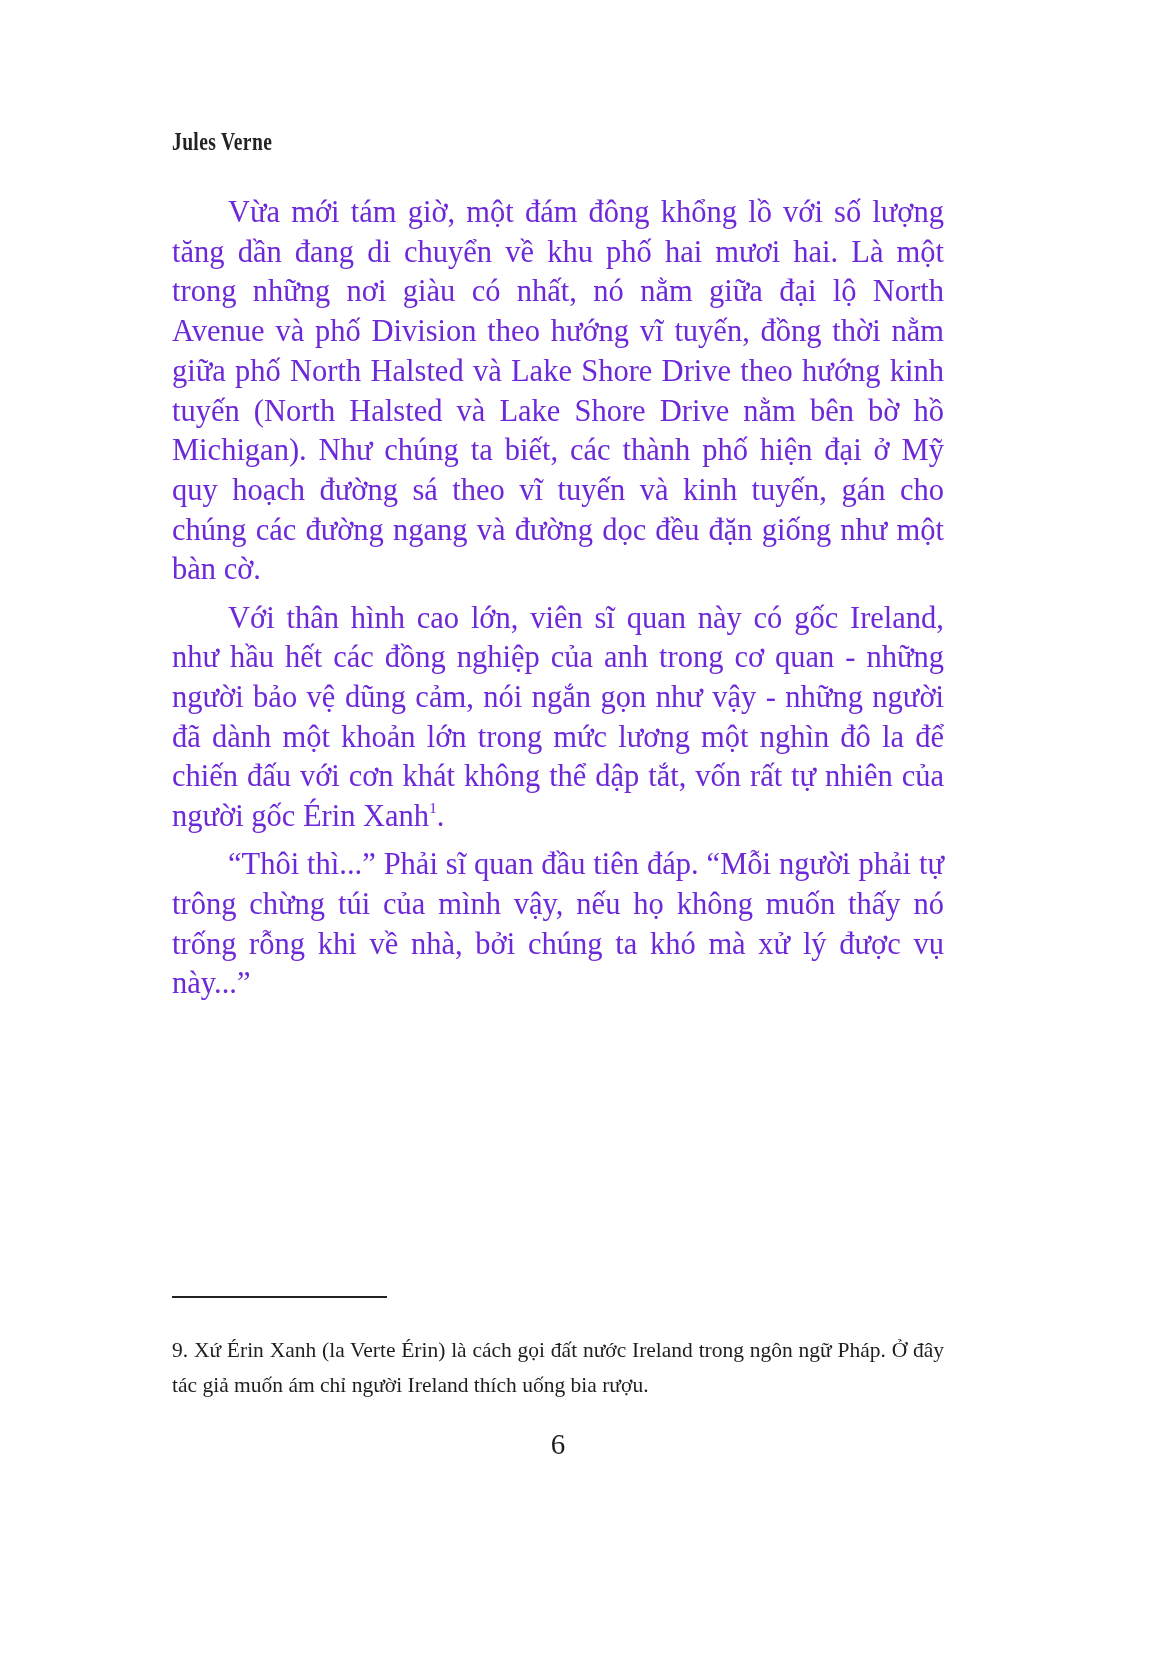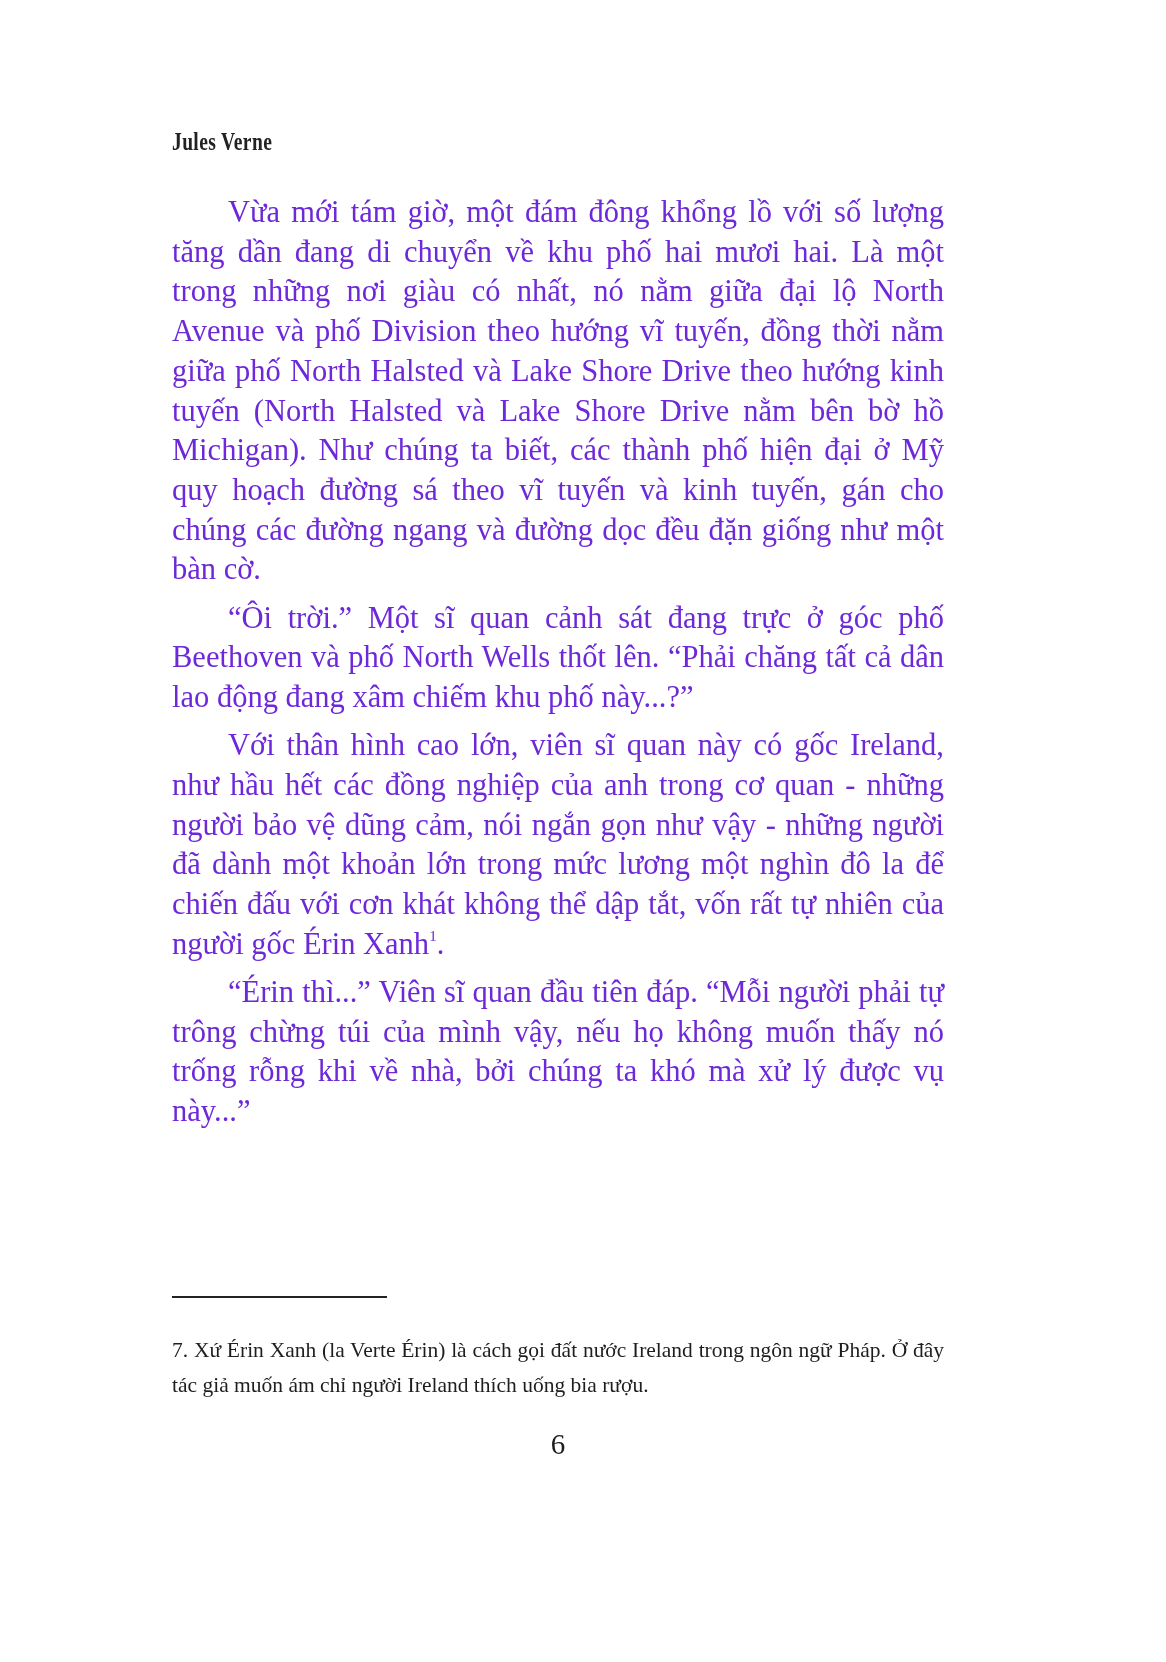--- a/index.html
+++ b/index.html
@@ -92,26 +92,25 @@
   </style>
 </head>
 <body>
 
 <div class="page">
 
   <div class="running-head">Jules Verne</div>
 
   <div class="body-text">
     <p class="para">Vừa mới tám giờ, một đám đông khổng lồ với số lượng tăng dần đang di chuyển về khu phố hai mươi hai. Là một trong những nơi giàu có nhất, nó nằm giữa đại lộ North Avenue và phố Division theo hướng vĩ tuyến, đồng thời nằm giữa phố North Halsted và Lake Shore Drive theo hướng kinh tuyến (North Halsted và Lake Shore Drive nằm bên bờ hồ Michigan). Như chúng ta biết, các thành phố hiện đại ở Mỹ quy hoạch đường sá theo vĩ tuyến và kinh tuyến, gán cho chúng các đường ngang và đường dọc đều đặn giống như một bàn cờ.</p>
-    <p class="para">“Ôi trời.” Một sĩ quan cảnh sát đang trực ở góc phố Beethoven và phố North Wells thốt lên. “Phải chăng tất cả dân lao động đang xâm chiếm khu phố này...?”</p>
     <p class="para"><span>Với thân hình cao lớn, viên sĩ quan này có gốc Ireland, như hầu hết các đồng nghiệp của anh trong cơ quan - những người bảo vệ dũng cảm, nói ngắn gọn như vậy - những người đã dành một khoản lớn trong mức lương một nghìn đô la để chiến đấu với cơn khát không thể dập tắt, vốn rất tự nhiên của người gốc Érin Xanh</span><sup class="fn-ref">1</sup><span>.</span></p>
-    <p class="para">“Érin thì...” Viên sĩ quan đầu tiên đáp. “Mỗi người phải tự trông chừng túi của mình vậy, nếu họ không muốn thấy nó trống rỗng khi về nhà, bởi chúng ta khó mà xử lý được vụ này...”</p>
+    <p class="para">“Thôi thì...” Phải sĩ quan đầu tiên đáp. “Mỗi người phải tự trông chừng túi của mình vậy, nếu họ không muốn thấy nó trống rỗng khi về nhà, bởi chúng ta khó mà xử lý được vụ này...”</p>
   </div>
 
   <div class="footnote-rule"></div>
 
   <div class="footnotes">
-    <p class="footnote">7. Xứ Érin Xanh (la Verte Érin) là cách gọi đất nước Ireland trong ngôn ngữ Pháp. Ở đây tác giả muốn ám chỉ người Ireland thích uống bia rượu.</p>
+    <p class="footnote">9. Xứ Érin Xanh (la Verte Érin) là cách gọi đất nước Ireland trong ngôn ngữ Pháp. Ở đây tác giả muốn ám chỉ người Ireland thích uống bia rượu.</p>
   </div>
 
   <div class="page-number">6</div>
 
 </div>
 
 </body></html>

